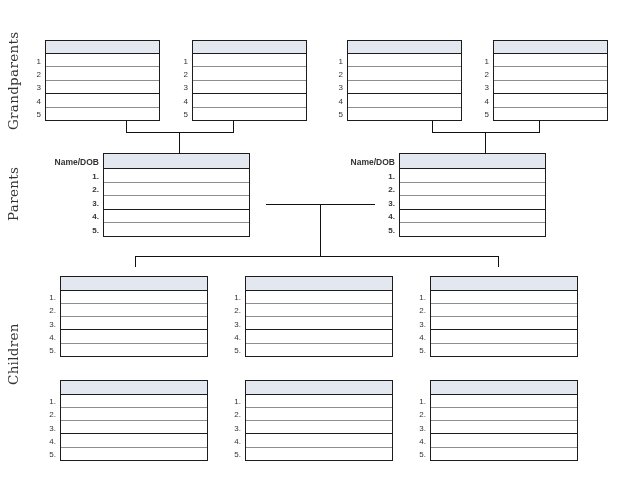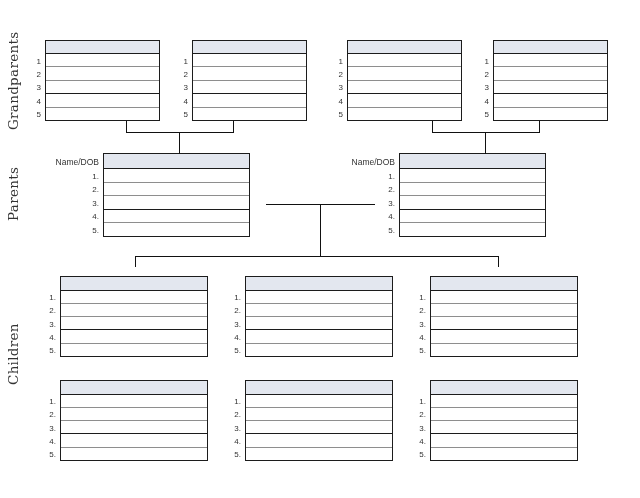--- a/index.html
+++ b/index.html
@@ -52,21 +52,21 @@
   .c6 { left: 404px; top: 380px; }
 
   .gutter {
     width: var(--gutter-w);
     height: var(--box-h);
     display: flex;
     flex-direction: column;
     padding-right: 4px;
   }
   .gp .gutter, .ch .gutter { padding-top: calc(var(--header-h) + 1.5px); }
-  .par .gutter { padding-top: 1.5px; }
+  .par .gutter { padding-top: 1.5px; font-weight: bold; }
 
   .namedob {
     height: var(--header-h);
     flex: 0 0 auto;
     display: flex;
     align-items: center;
     justify-content: flex-end;
     font-size: 8.5px;
     color: var(--text, #2e2e2e);
     white-space: nowrap;

